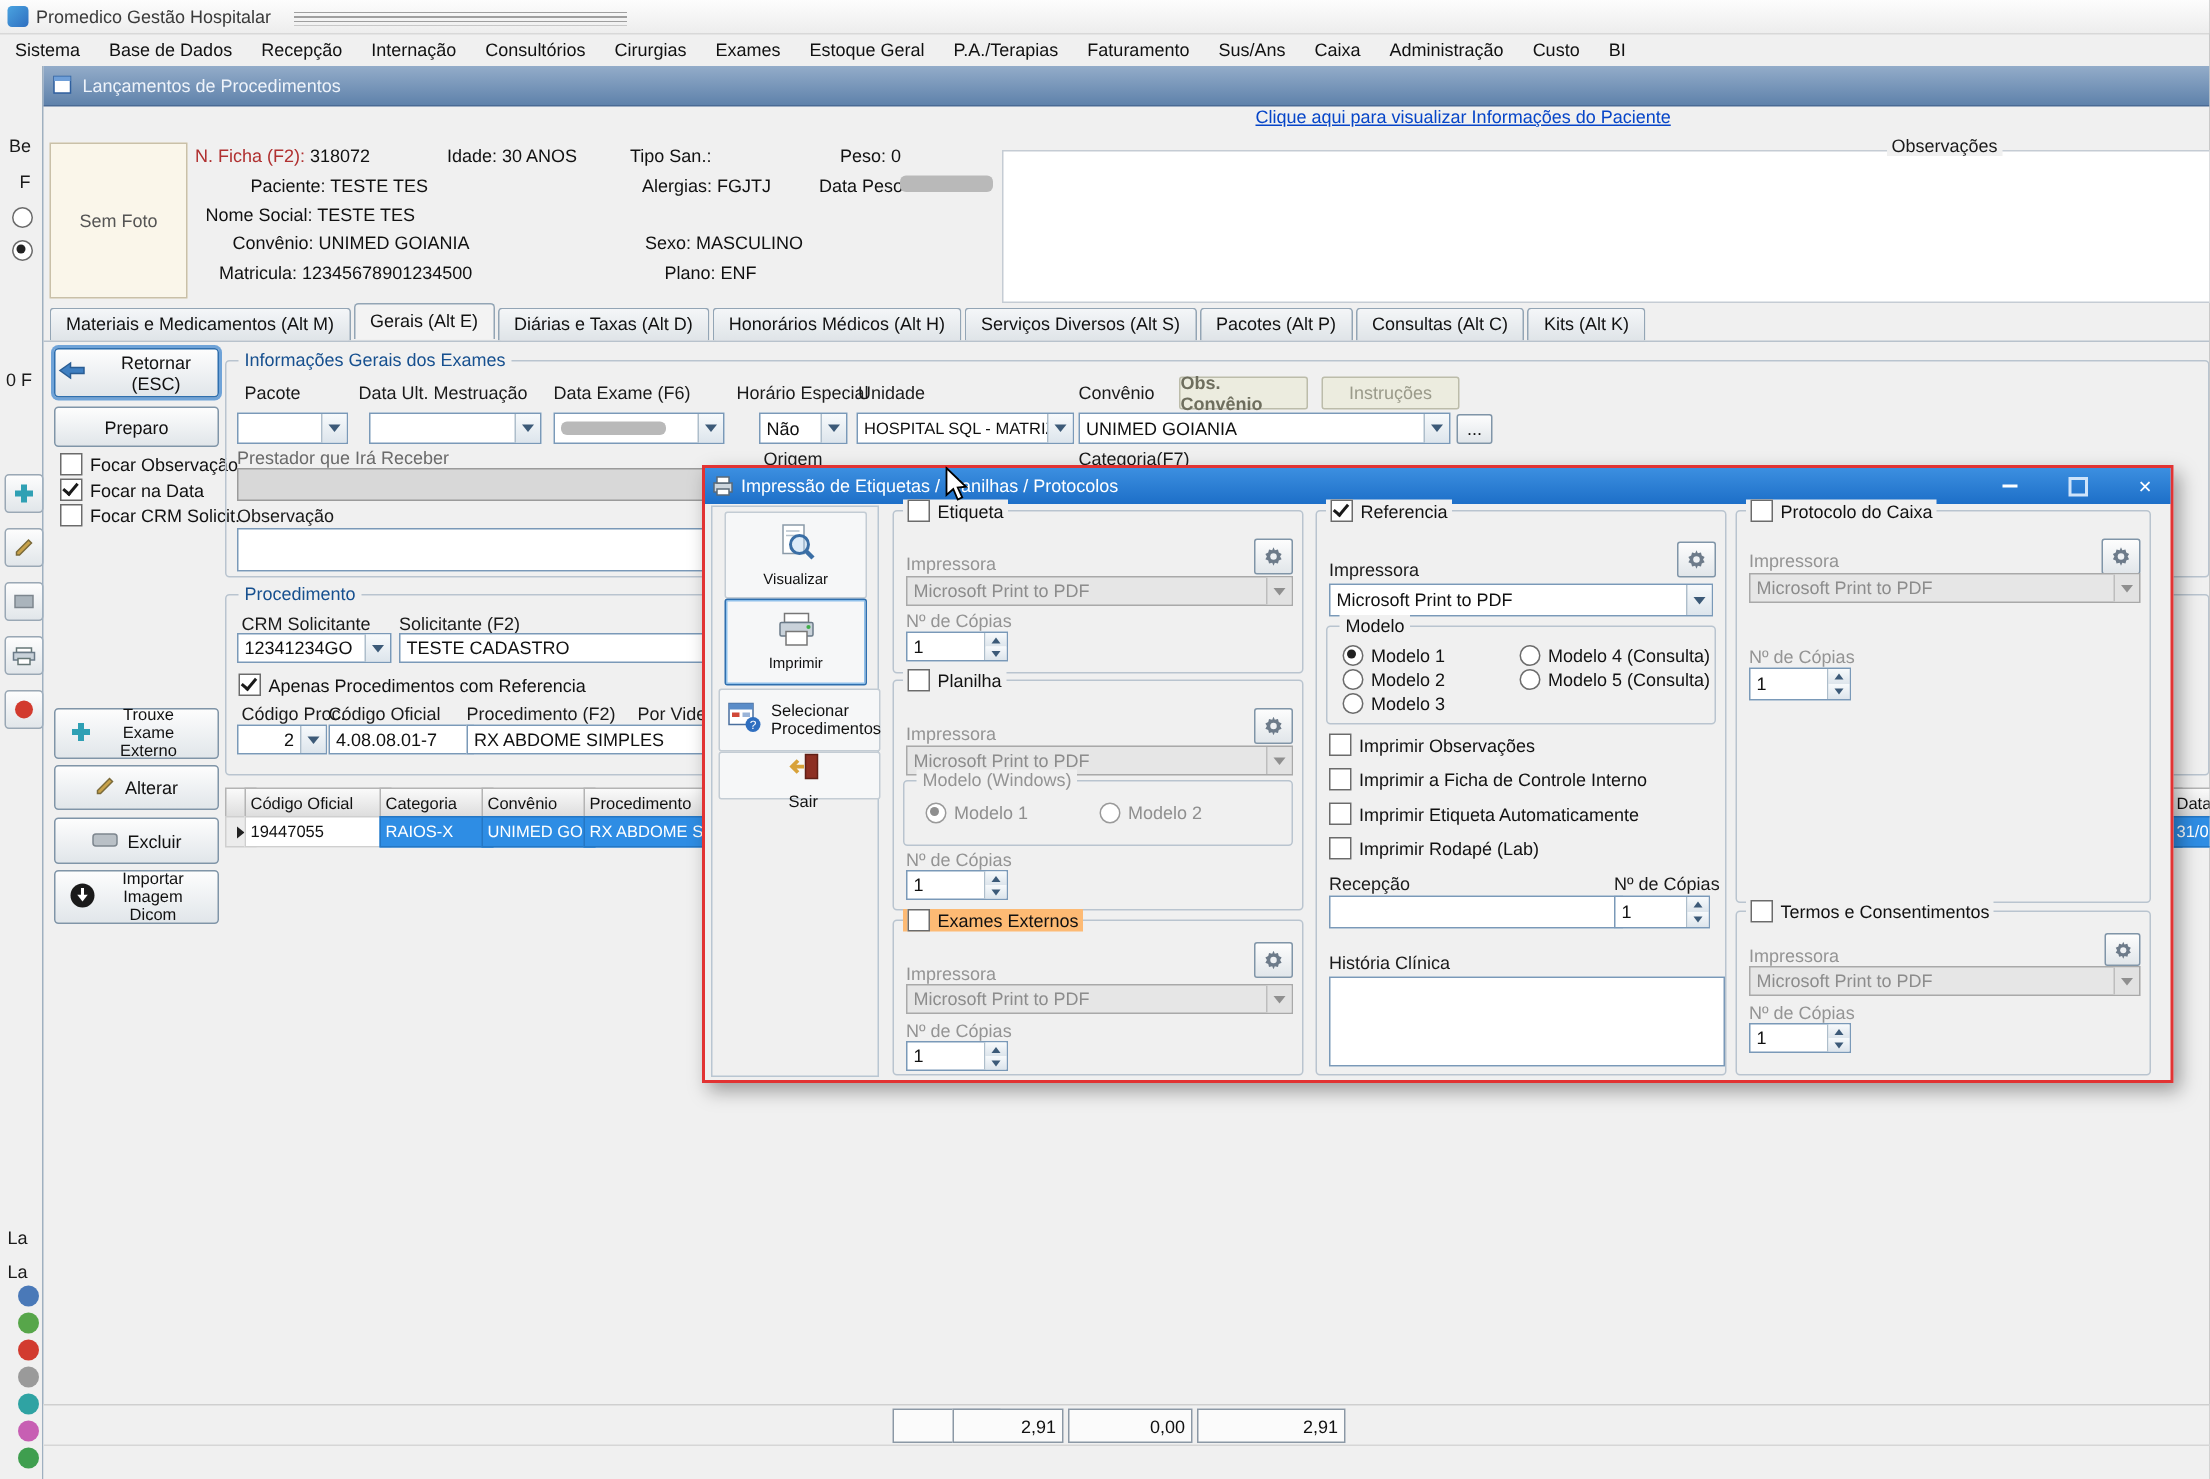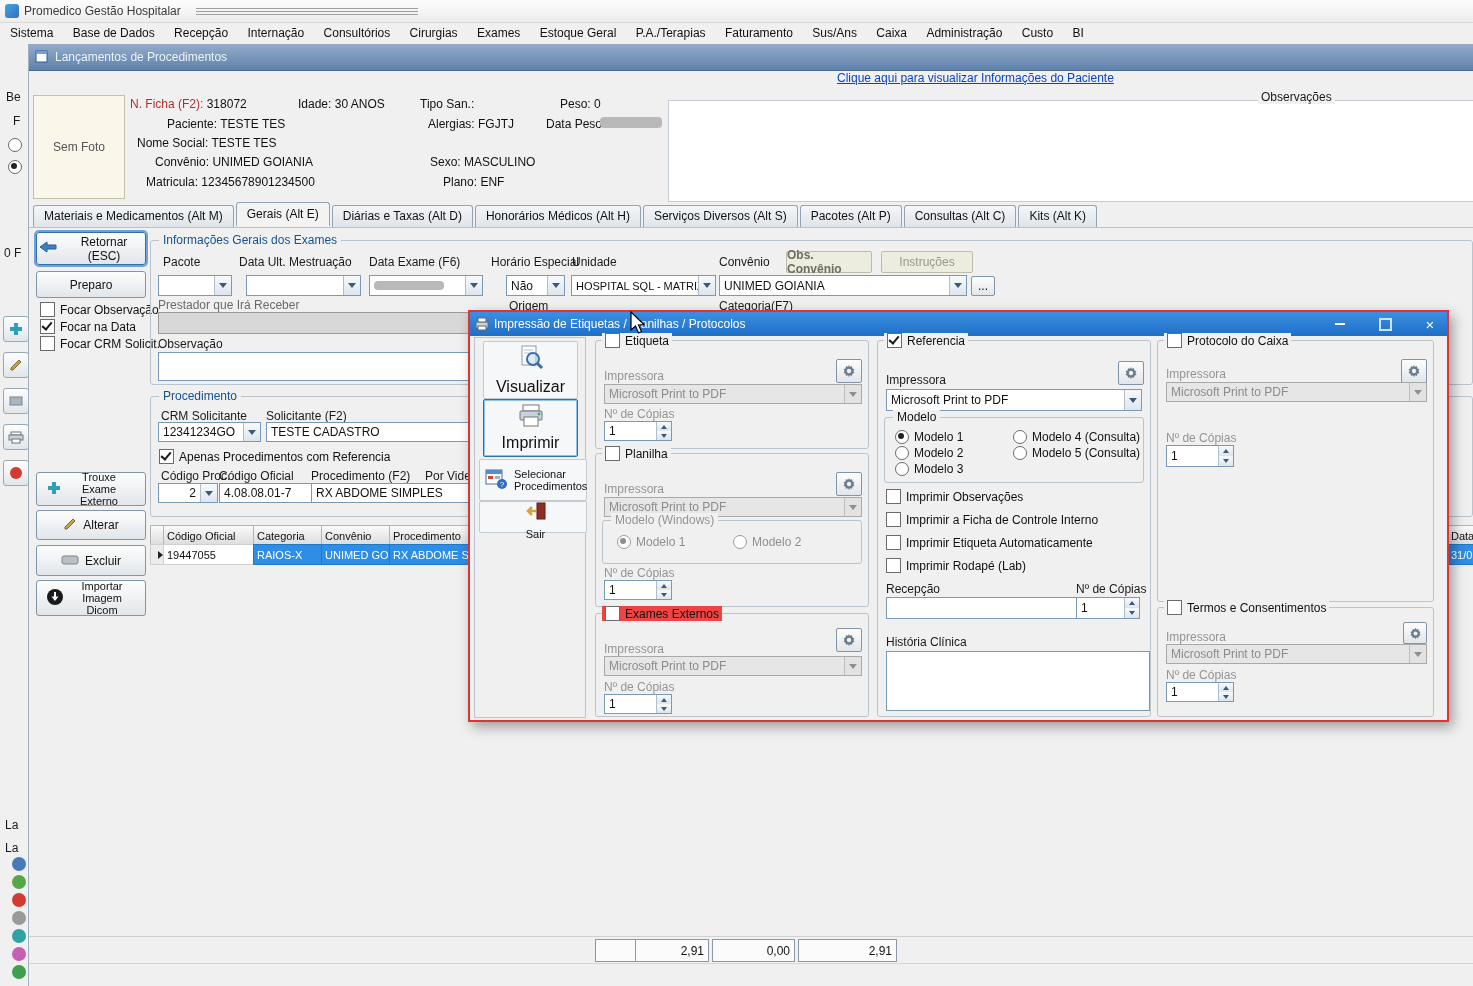--- a/index.html
+++ b/index.html
@@ -54,21 +54,21 @@
   .grid-c.marker{background:#ececec;justify-content:center;}
   .sumbox{position:absolute;background:#fbfbfb;border:1px solid #8b98a5;display:flex;align-items:center;justify-content:flex-end;padding-right:4px;font-size:12px;}
   
   .menu-item{display:inline-block;padding:0 8px;line-height:22px;font-size:12px;}
   .tab{border:1px solid #93a5b5;border-bottom:none;border-radius:3px 3px 0 0;background:linear-gradient(#f4f6f8,#dfe4e8);padding:0 10px;line-height:21px;margin-right:2px;font-size:12px;white-space:nowrap;}
   .tab.active{background:#f3f3f3;line-height:23px;position:relative;top:-1px;}
   
   #modal{position:absolute;left:468px;top:310px;width:977px;height:408px;border:2px solid #e23333;background:#f0f0f0;box-shadow:4px 5px 12px rgba(0,0,0,.35);z-index:40;}
   #modal-title{position:absolute;left:0;top:0;right:0;height:24px;background:linear-gradient(#3c8fe0,#1d6fc8);display:flex;align-items:center;color:#fff;}
   .wbtn{position:absolute;top:2px;width:30px;height:20px;display:flex;align-items:center;justify-content:center;color:#fff;font-size:13px;}
-  .tool-btn{position:absolute;background:#f6f7f8;border:1px solid #c3ccd4;border-radius:2px;display:flex;flex-direction:column;align-items:center;justify-content:center;gap:3px;font-size:16px;}
+  .tool-btn{position:absolute;background:#f6f7f8;border:1px solid #c3ccd4;border-radius:2px;display:flex;flex-direction:column;align-items:center;justify-content:center;gap:3px;font-size:10px;}
   .tool-btn.row{flex-direction:row;justify-content:flex-start;gap:6px;padding-left:5px;text-align:left;font-size:11px;line-height:12px;}
   .tool-btn.focus{border:1px solid #2f6fae;box-shadow:inset 0 0 0 1px #8fc0ea;}
   .redact{background:#b9b9b9;border-radius:4px;}
   .scribble{background:repeating-linear-gradient(180deg,transparent 0 2px,#9f9f9f 2px 3px);}
   .iconbtn{position:absolute;width:24px;height:24px;background:linear-gradient(#fdfdfd,#e1e6ea);border:1px solid #9aa8b5;border-radius:3px;display:flex;align-items:center;justify-content:center;}
   .dot{position:absolute;width:14px;height:14px;border-radius:50%;}
 </style>
 </head>
 <body>
 
@@ -484,21 +484,21 @@
               <i class="tri-up-s"></i>
             </span>
             <span>
               <i class="tri-dn-s"></i>
             </span>
           </span>
         </div>
     </div>
 
     <div class="groupbox" style="left:125px;top:301px;width:272px;height:102px;">
-      <div class="cb abs" style="left:6px;top:-8px;background:#ef4444;padding:0 3px;">
+      <div class="cb abs" style="left:6px;top:-8px;background:#fdba74;padding:0 3px;">
           <span class="box"></span>
           <span>Exames Externos</span>
         </div>
       <div class="gearbtn" style="right:6px;top:14px;">
           <svg width="14" height="14" viewBox="0 0 16 16">
             <path d="M8 1l1 2.2 2.4-.6.6 2.4L14.2 6 13 8l1.2 2-2.2 1-.6 2.4-2.4-.6L8 15l-1-2.2-2.4.6-.6-2.4L1.8 10 3 8 1.8 6l2.2-1 .6-2.4 2.4.6z" fill="#6d7b8a"></path>
             <circle cx="8" cy="8" r="2.5" fill="#eef1f4"></circle>
           </svg>
         </div>
       <span class="lbl dis" style="left:8px;top:28px;">Impressora</span>

